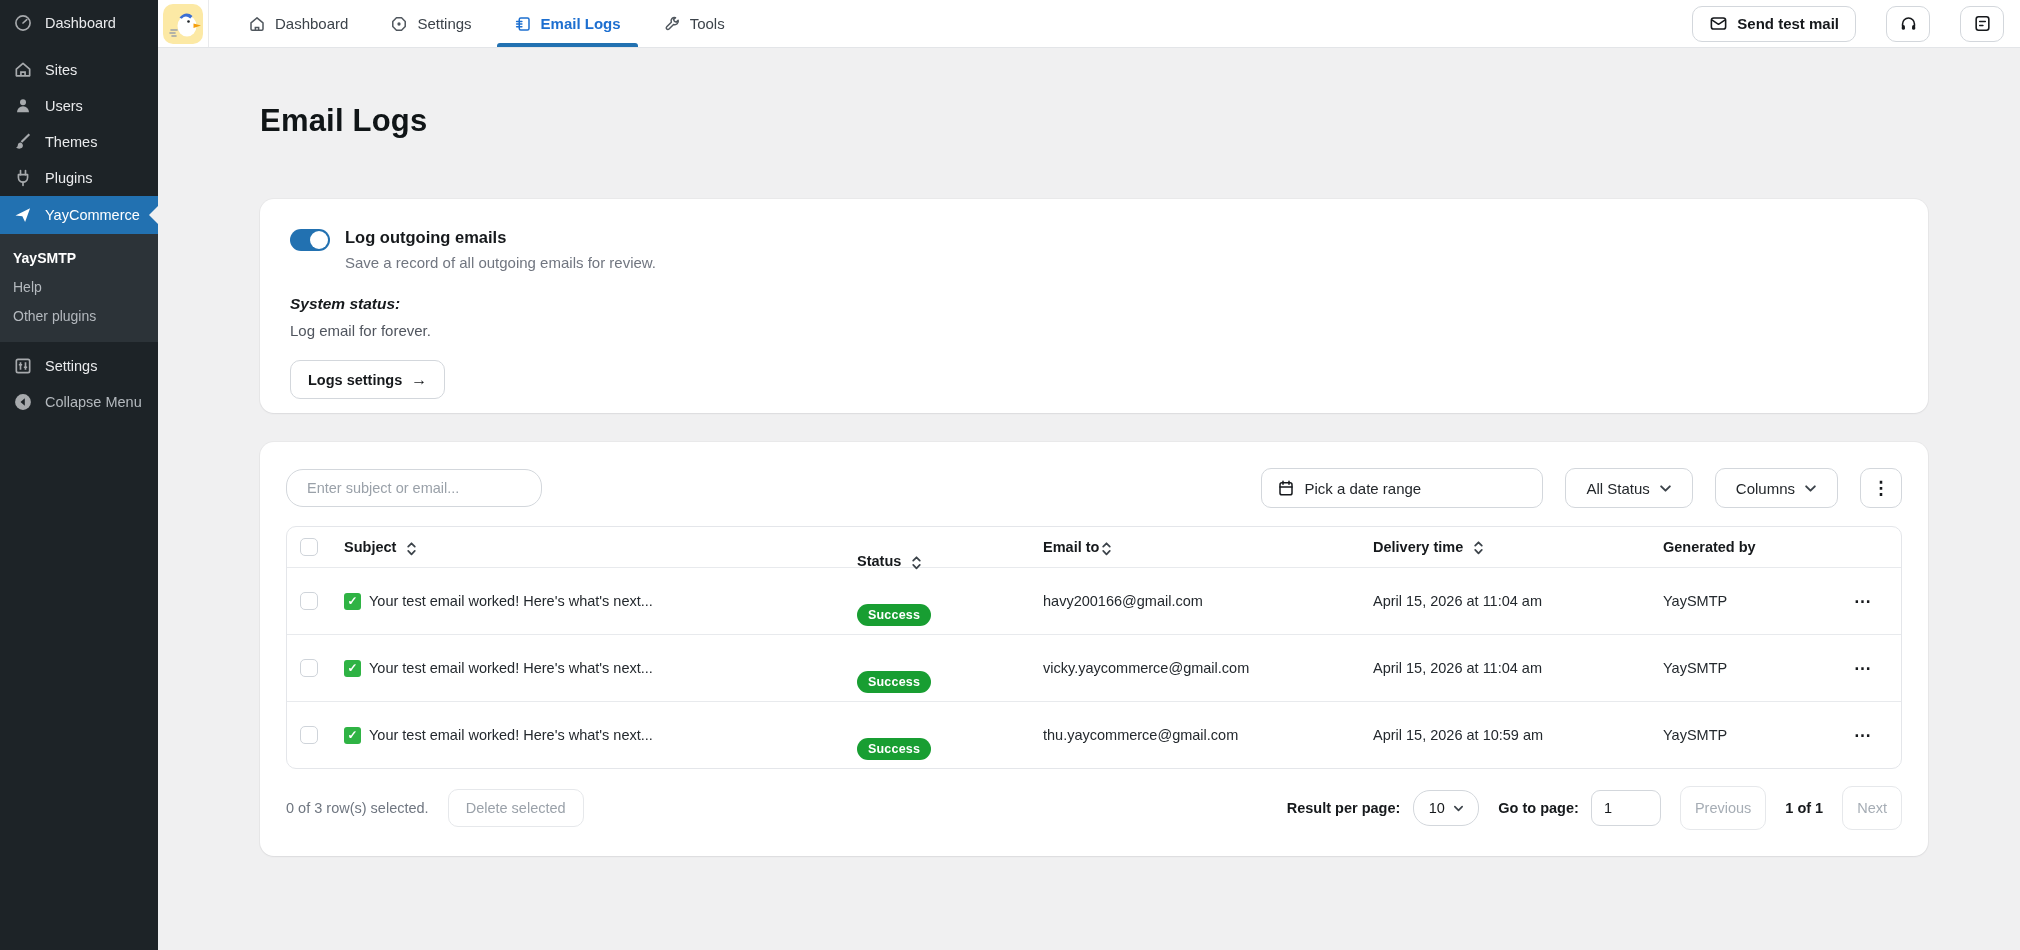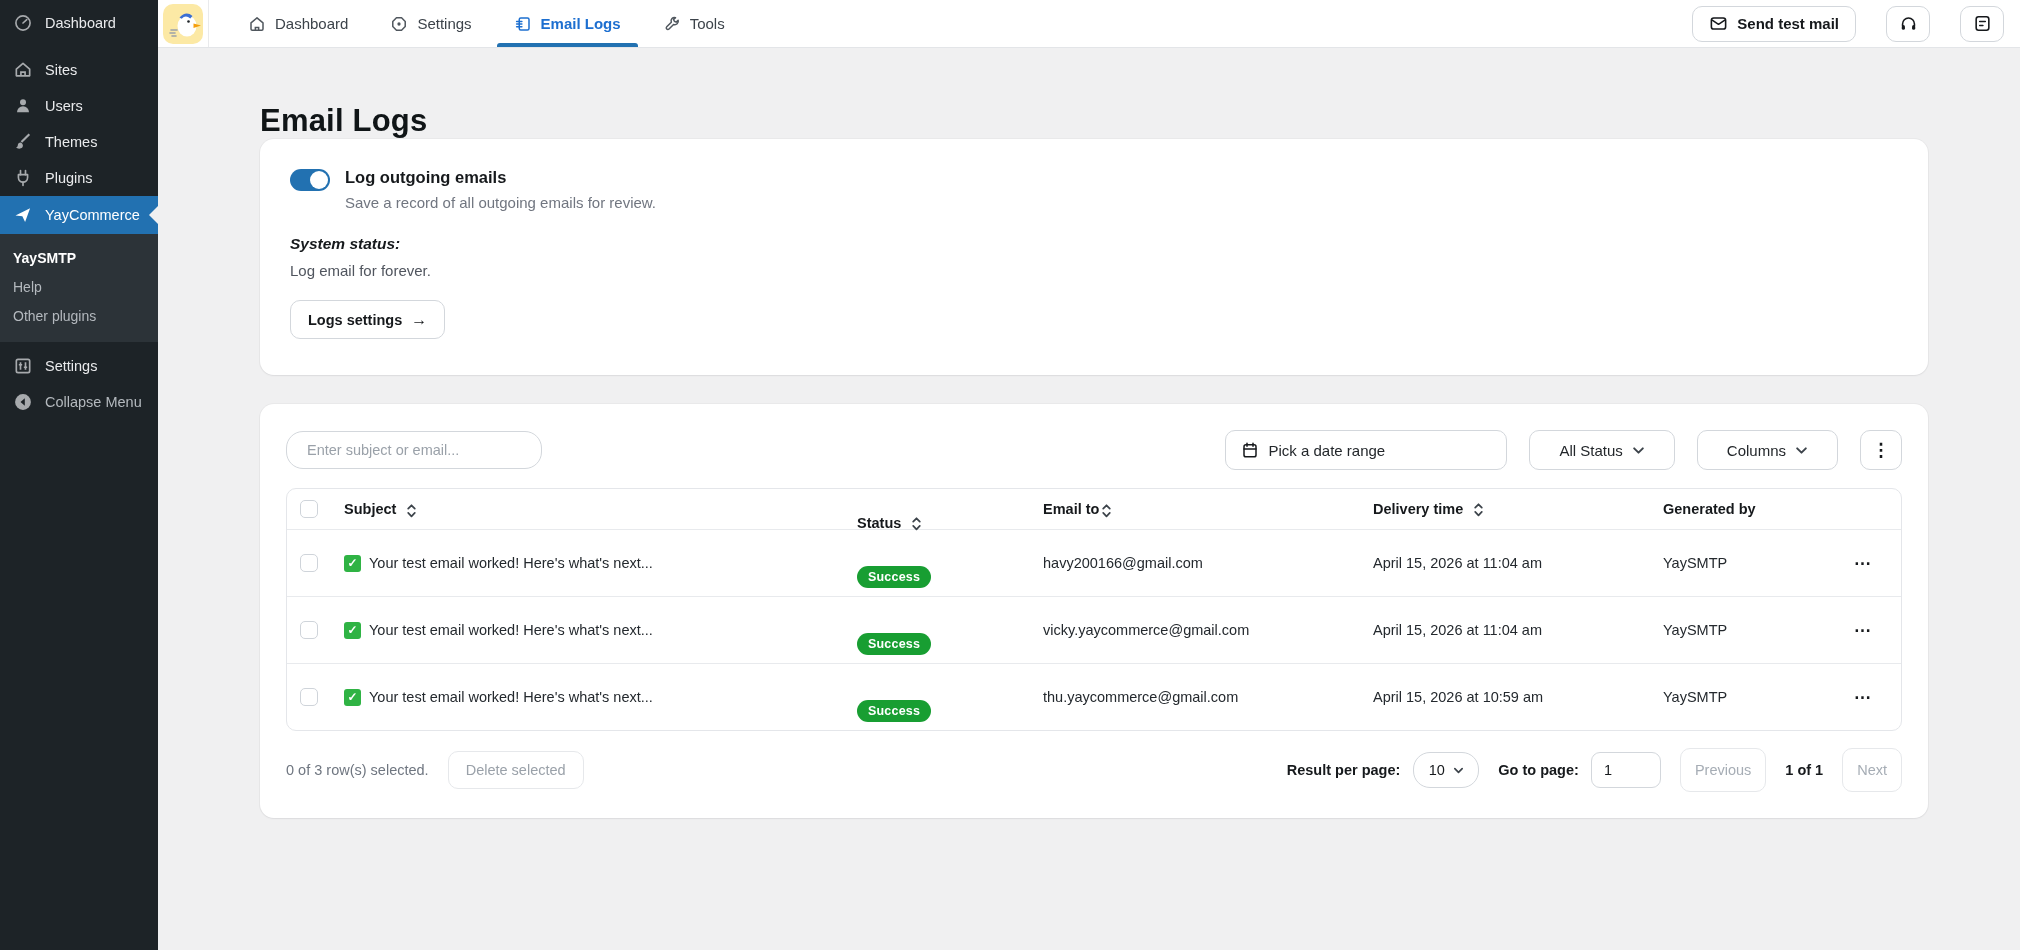--- a/index.html
+++ b/index.html
@@ -39,51 +39,51 @@
          font-family:"Liberation Sans", sans-serif; }
   .send-btn { height:36px; padding:0 16px; }
   .iconbtn { width:44px; height:36px; }
   .iconbtn svg { width:19px; height:19px; }
 
   
   .main { position:absolute; left:158px; top:48px; width:1862px; height:902px; background:#f0f0f1; overflow:hidden; }
   .content { margin-left:102px; width:1668px; }
   h1.page-title { padding-top:55px; font-size:31px; font-weight:bold; color:#101517; letter-spacing:.2px; }
   .card { background:#ffffff; border-radius:14px; box-shadow:0 1px 2px rgba(16,24,40,.06), 0 0 0 1px rgba(16,24,40,.03); }
-  .log-card { padding:29px 30px 36px 30px; }
+  .log-card { margin-top:60px; padding:29px 30px 14px 30px; }
   .toggle-row { display:flex; align-items:flex-start; gap:15px; }
   .toggle { width:40px; height:22px; border-radius:999px; background:#2271b1; position:relative; flex:0 0 40px; margin-top:1px; cursor:pointer; }
   .toggle .knob { position:absolute; right:2px; top:2px; width:18px; height:18px; border-radius:50%; background:#ffffff; }
   .toggle-label { font-size:16.5px; font-weight:bold; color:#16191c; }
   .toggle-desc { font-size:15px; color:#717680; margin-top:7px; }
   .sys-label { margin-top:24px; font-size:15.5px; font-weight:bold; color:#16191c;font-style:italic; }
   .sys-value { margin-top:9px; font-size:15px; color:#50555e; }
   .logs-settings-btn { margin-top:21px; height:39px; padding:0 17px; font-size:14.5px; }
   .arrow-glyph { font-size:16px; font-weight:normal; }
 
   
   .table-card { margin-top:29px; padding:26px; margin-bottom:30px; }
   .filter-bar { display:flex; align-items:center; }
   .search-input { width:256px; height:38px; border:1px solid #d3d7dc; border-radius:17px; padding:0 20px;
                   font-size:14.5px; color:#ef4444; font-family:"Liberation Sans", sans-serif; outline:none; }
   .search-input::placeholder { color:#9aa1a9; }
   .filter-right { margin-left:auto; display:flex; align-items:center; gap:22px; }
   .date-btn { width:282px; height:40px; justify-content:flex-start; padding:0 15px; font-weight:normal; font-size:15px; color:#23272b; }
   .date-btn svg { width:18px; height:18px; }
-  .dd-btn { height:40px; padding:0 29px; font-weight:normal; font-size:15px; color:#23272b; }
+  .dd-btn { height:40px; padding:0 20px; font-weight:normal; font-size:15px; color:#23272b; }
   .chev { width:13px; height:13px; color:#3c434a; }
   .kebab-btn { width:42px; height:40px; font-size:18px; font-weight:bold; color:#16191c; }
 
   .table { margin-top:18px; border:1px solid #e4e6ea; border-radius:10px; overflow:hidden; }
   .trow { display:flex; align-items:center; }
   .thead { height:40px; font-size:14.5px; font-weight:bold; color:#16191c; }
   .tbody-row { height:67px; border-top:1px solid #e8eaed; font-size:14.5px; color:#24292e; }
   .col-cb { width:44px; display:flex; justify-content:center; }
   .col-subject { width:512px; padding-left:13px; display:flex; align-items:center; gap:8px; }
-  .col-status { width:186px; padding-left:14px; display:flex; align-items:flex-start; gap:8px;margin-top:28px; }
+  .col-status { width:186px; padding-left:14px; display:flex; align-items:flex-end; gap:8px;margin-top:28px; }
   .col-email { width:330px; padding-left:14px; }
   .col-time { width:290px; padding-left:14px; }
   .col-gen { width:176px; padding-left:14px; }
   .col-actions { flex:1; text-align:center; }
   .checkbox { width:18px; height:18px; border:1.5px solid #cfd4da; border-radius:5px; background:#fff; cursor:pointer; }
   .sort-icon { width:11px; height:15px; color:#3c434a; margin-left:2px; cursor:pointer; }
   .check-emoji { width:17px; height:17px; border-radius:3px; background:#2fb344; color:#fff; font-size:12px; font-weight:bold;
                  display:inline-flex; align-items:center; justify-content:center; flex:0 0 17px; }
   .badge-success { display:inline-block; background:#189e32; color:#ffffff; font-size:12.5px; font-weight:bold;
                    padding:4px 11px; border-radius:999px; letter-spacing:.2px; }

